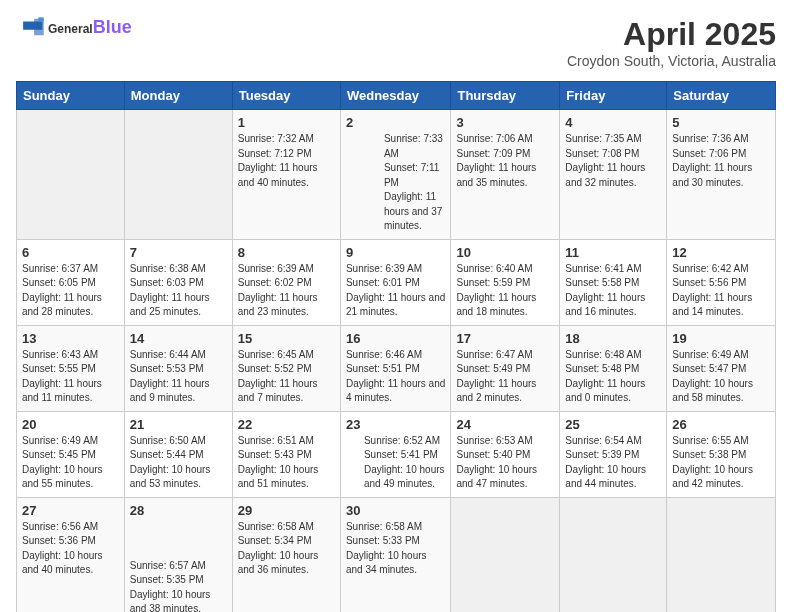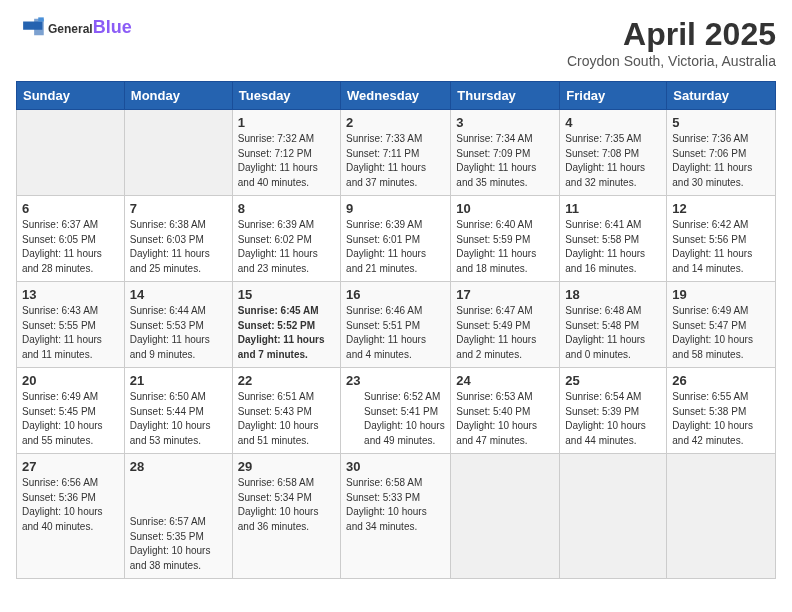--- a/index.html
+++ b/index.html
@@ -131,27 +131,27 @@
         <td class="empty-cell"></td>
         <td class="empty-cell"></td>
         <td>
           <span class="day-num">1</span>
           <div class="day-info" style="white-space: pre-line;">Sunrise: 7:32 AM
 Sunset: 7:12 PM
 Daylight: 11 hours and 40 minutes.</div>
         </td>
         <td>
           <span class="day-num">2</span>
-          <div class="day-info" style="white-space: pre-line;">Sunrise: 7:33 AM
+          <div class="day-info" style="white-space: pre-line; margin-left: 38px;">Sunrise: 7:33 AM
 Sunset: 7:11 PM
 Daylight: 11 hours and 37 minutes.</div>
         </td>
         <td>
           <span class="day-num">3</span>
-          <div class="day-info" style="white-space: pre-line;">Sunrise: 7:34 AM
+          <div class="day-info" style="white-space: pre-line;">Sunrise: 7:06 AM
 Sunset: 7:09 PM
 Daylight: 11 hours and 35 minutes.</div>
         </td>
         <td>
           <span class="day-num">4</span>
           <div class="day-info" style="white-space: pre-line;">Sunrise: 7:35 AM
 Sunset: 7:08 PM
 Daylight: 11 hours and 32 minutes.</div>
         </td>
         <td>
@@ -213,21 +213,21 @@
 Daylight: 11 hours and 11 minutes.</div>
         </td>
         <td>
           <span class="day-num">14</span>
           <div class="day-info" style="white-space: pre-line;">Sunrise: 6:44 AM
 Sunset: 5:53 PM
 Daylight: 11 hours and 9 minutes.</div>
         </td>
         <td>
           <span class="day-num">15</span>
-          <div class="day-info" style="white-space: pre-line; font-weight: bold;">Sunrise: 6:45 AM
+          <div class="day-info" style="white-space: pre-line;">Sunrise: 6:45 AM
 Sunset: 5:52 PM
 Daylight: 11 hours and 7 minutes.</div>
         </td>
         <td>
           <span class="day-num">16</span>
           <div class="day-info" style="white-space: pre-line;">Sunrise: 6:46 AM
 Sunset: 5:51 PM
 Daylight: 11 hours and 4 minutes.</div>
         </td>
         <td>

